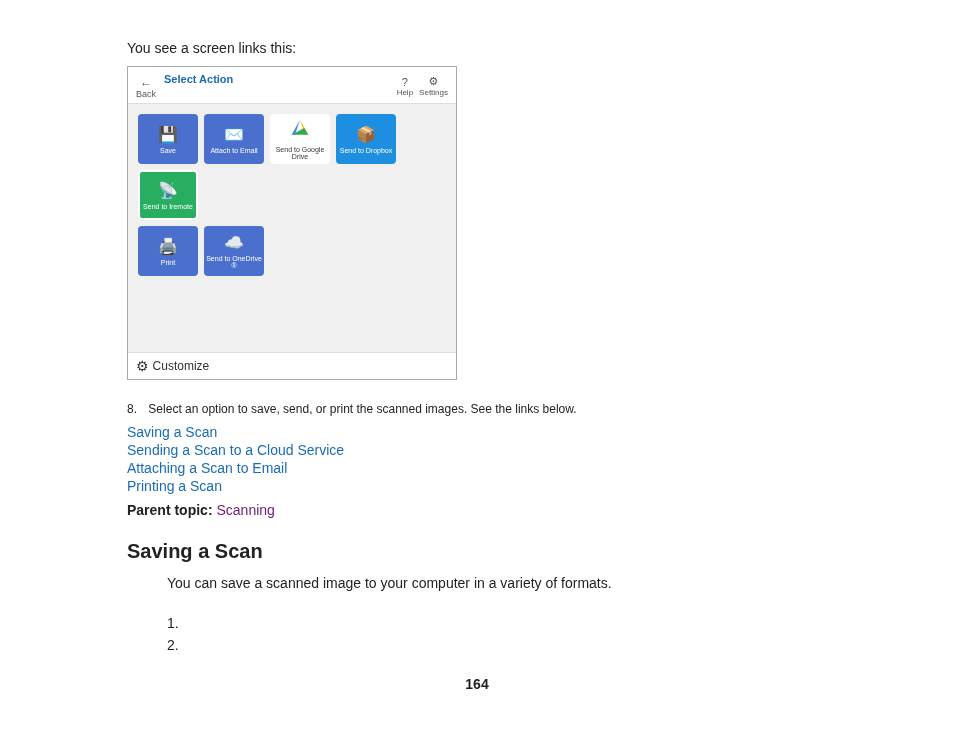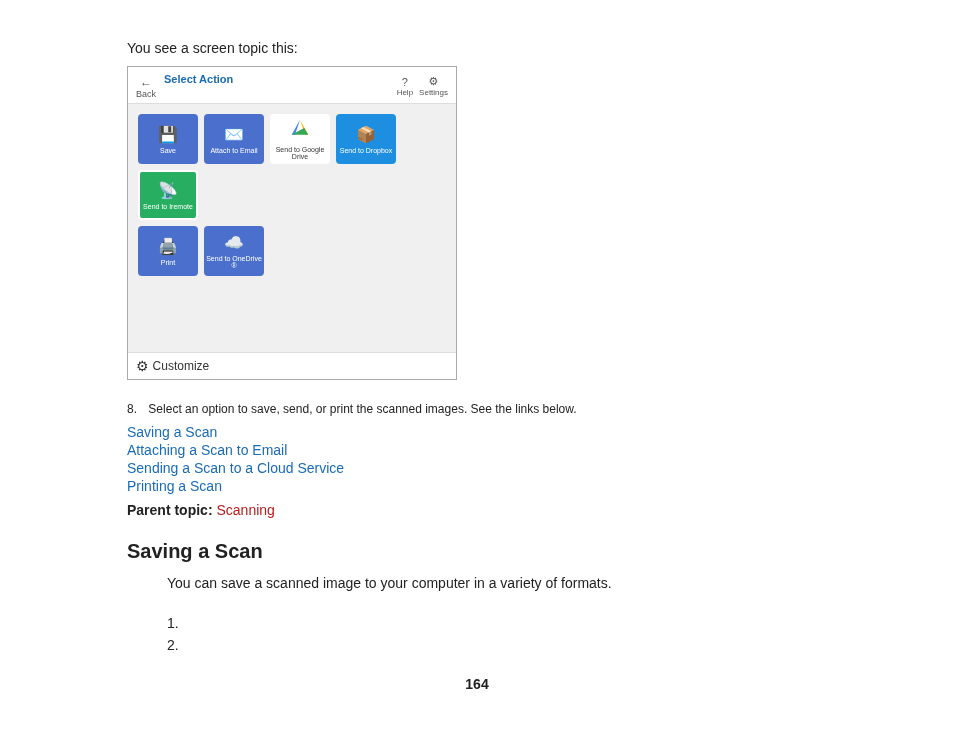--- a/index.html
+++ b/index.html
@@ -131,21 +131,21 @@
       text-decoration: none;
       display: block;
       margin-bottom: 2px;
       font-size: 14px;
     }
     .parent-topic {
       font-size: 14px;
       margin-bottom: 22px;
     }
     .parent-topic a {
-      color: #b91c1c;
+      color: #701a75;
       text-decoration: none;
     }
     .section-heading {
       font-size: 20px;
       font-weight: bold;
       margin-bottom: 12px;
       margin-top: 4px;
     }
     .section-intro {
       margin-left: 40px;
@@ -170,21 +170,21 @@
       font-size: 14px;
       font-weight: bold;
       margin-top: 23px;
     }
   </style>
 </head>
 <body>
 
 <div class="page-content">
 
-  <p class="intro-text">You see a screen topic this:</p>
+  <p class="intro-text">You see a screen links this:</p>
 
   <div class="screenshot-box">
     <div class="screenshot-header">
       <div class="screenshot-back">
         <span class="arrow">←</span>
         <span>Back</span>
       </div>
       <div class="screenshot-title-area">
         <div class="screenshot-title">Select Action</div>
       </div>
@@ -251,22 +251,22 @@
     </div>
   </div>
 
   <p class="step-text">
     <span class="step-number">8.</span>
     <span>Select an option to save, send, or print the scanned images. See the links below.</span>
   </p>
 
   <div class="links-list">
     <a href="#saving">Saving a Scan</a>
+    <a href="#cloud">Sending a Scan to a Cloud Service</a>
     <a href="#attaching">Attaching a Scan to Email</a>
-    <a href="#cloud">Sending a Scan to a Cloud Service</a>
     <a href="#printing">Printing a Scan</a>
   </div>
 
   <p class="parent-topic">
     <strong>Parent topic:</strong>
     <a href="#scanning">Scanning</a>
   </p>
 
   <h2 class="section-heading">Saving a Scan</h2>
 

